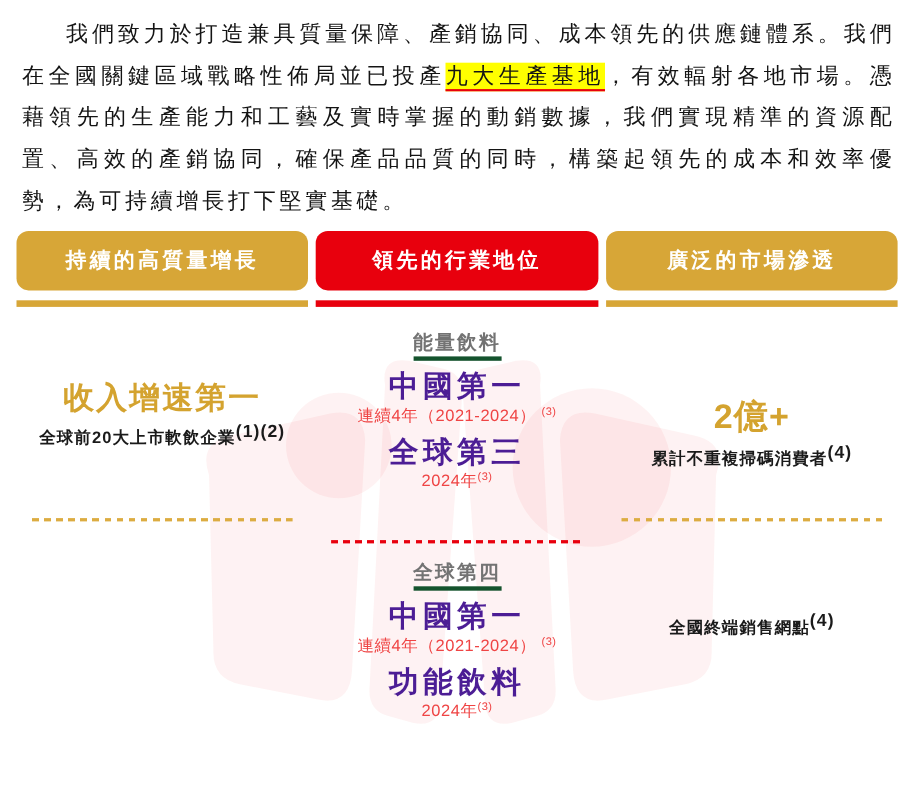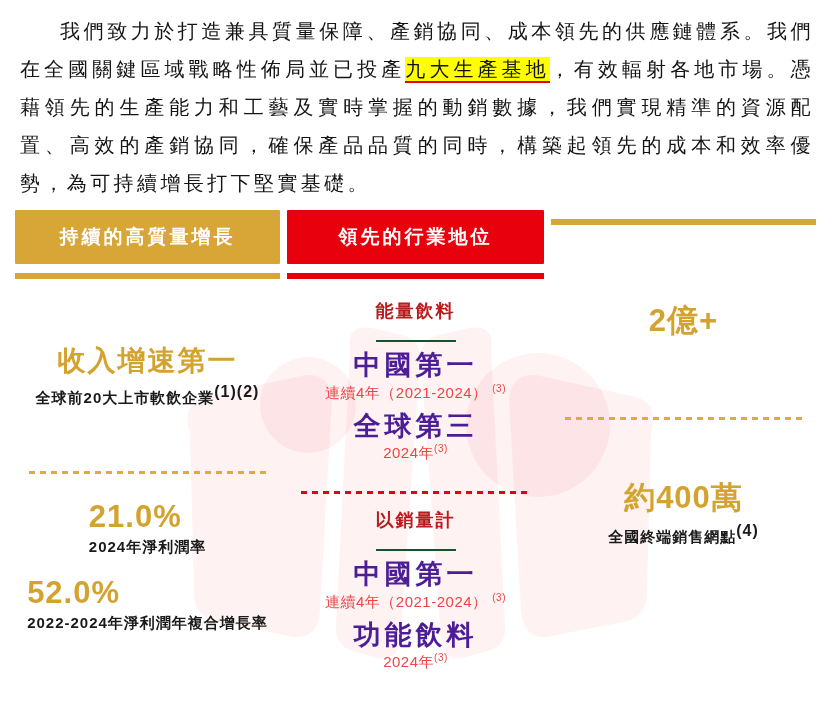--- a/index.html
+++ b/index.html
@@ -40,45 +40,45 @@
   .watermark{
     position:absolute;
     left:148px;top:100px;
     width:545px;height:355px;
     z-index:0;
     pointer-events:none;
   }
   .col{position:relative;z-index:1;display:flex;flex-direction:column;}
   .tab{
     height:54px;
-    border-radius:1px;
+    border-radius:11px;
     display:flex;align-items:center;justify-content:center;
     color:#fff;font-weight:bold;font-size:19px;letter-spacing:3px;
   }
   .tab.gold{background:#D7A637;}
   .tab.red{background:#E8000D;}
   .tabbar{height:6px;margin-top:9px;}
   .tabbar.gold{background:#D7A637;}
   .tabbar.red{background:#E8000D;}
   .sect-top{height:192px;}
   .sect-bottom{height:184px;}
   .center-col{display:flex;flex-direction:column;align-items:center;justify-content:center;}
   .start-col{display:flex;flex-direction:column;align-items:center;justify-content:flex-start;text-align:center;}
   .pt20{padding-top:20px;}
   .pt14{padding-top:14px;}
   .sep{height:3px;margin:0 14px;}
   .sep.gold{background:repeating-linear-gradient(90deg,#DCAC41 0,#DCAC41 6px,transparent 6px,transparent 11px);}
   .sep.red{background:repeating-linear-gradient(90deg,#E8000D 0,#E8000D 6px,transparent 6px,transparent 11px);}
   .gold-big{color:#D4A32F;font-weight:bold;font-size:28px;letter-spacing:2px;}
-  .gold-num{color:#D4A32F;font-weight:bold;font-size:31px;letter-spacing:1px;}
+  .gold-num{color:#D4A32F;font-weight:bold;font-size:31px;letter-spacing:1px;margin-top:34px;}
   .caption{font-size:15px;font-weight:bold;color:#1a1a1a;margin-top:3px;letter-spacing:1px;}
   .caption sup{font-size:16px;font-weight:bold;}
   .cat-label{
-    color:#b91c1c;font-size:18px;font-weight:bold;letter-spacing:2px;
-    border-bottom:2px solid #14532d;padding-bottom:17px;
+    color:#737373;font-size:18px;font-weight:bold;letter-spacing:2px;
+    border-bottom:4px solid #14532d;padding-bottom:1px;
   }
   .rank{color:#4c1d95;font-size:27px;font-weight:bold;letter-spacing:4px;margin-top:9px;line-height:1.1;}
   .rank-sub{font-size:15px;font-weight:normal;color:#ef4444;margin-top:2px;letter-spacing:0.5px;}
   .rank-sub sup{font-size:10px;}
   .stat-group{margin:9px 0;}
   
   .notes{margin-top:12px;padding:0 10px 0 8px;}
   .notes-rule{width:104px;height:2px;background:#4a4a4a;margin-bottom:8px;}
   .notes-body{
     display:flex;
@@ -109,60 +109,51 @@
     </svg>
 
     <div class="col">
       <div class="tab gold">持續的高質量增長</div>
       <div class="tabbar gold"></div>
       <div class="sect-top center-col">
         <div class="gold-big">收入增速第一</div>
         <div class="caption"><span>全球前20大上市軟飲企業</span><sup>(1)(2)</sup></div>
       </div>
       <div class="sep gold"></div>
-      <div class="sect-bottom center-col">
-        <div class="stat-group">
-          <div class="gold-num">21.0%</div>
-          <div class="caption">2024年淨利潤率</div>
-        </div>
-        <div class="stat-group">
-          <div class="gold-num">52.0%</div>
-          <div class="caption">2022-2024年淨利潤年複合增長率</div>
-        </div>
-      </div>
     </div>
 
     <div class="col">
       <div class="tab red">領先的行業地位</div>
       <div class="tabbar red"></div>
       <div class="sect-top start-col pt20">
         <div class="cat-label">能量飲料</div>
         <div class="rank">中國第一</div>
         <div class="rank-sub"><span>連續4年（2021-2024）</span> <sup>(3)</sup></div>
         <div class="rank">全球第三</div>
         <div class="rank-sub"><span>2024年</span><sup>(3)</sup></div>
       </div>
       <div class="sep red"></div>
       <div class="sect-bottom start-col pt14">
-        <div class="cat-label">以銷量計</div>
+        <div class="cat-label">全球第四</div>
         <div class="rank">中國第一</div>
         <div class="rank-sub"><span>連續4年（2021-2024）</span> <sup>(3)</sup></div>
         <div class="rank">功能飲料</div>
         <div class="rank-sub"><span>2024年</span><sup>(3)</sup></div>
       </div>
     </div>
 
     <div class="col">
+      <div class="tab gold">廣泛的市場滲透</div>
       <div class="tabbar gold"></div>
       <div class="sect-top center-col">
         <div class="gold-num">2億+</div>
+        <div class="caption"><span>累計不重複掃碼消費者</span><sup>(4)</sup></div>
       </div>
       <div class="sep gold"></div>
       <div class="sect-bottom center-col">
-        <div class="gold-num">約400萬</div>
         <div class="caption"><span>全國終端銷售網點</span><sup>(4)</sup></div>
       </div>
     </div>
 
   </div>
 
   <div class="notes">
     <div class="notes-rule"></div>
     <div class="notes-body">
       <span class="notes-label">註：</span>

